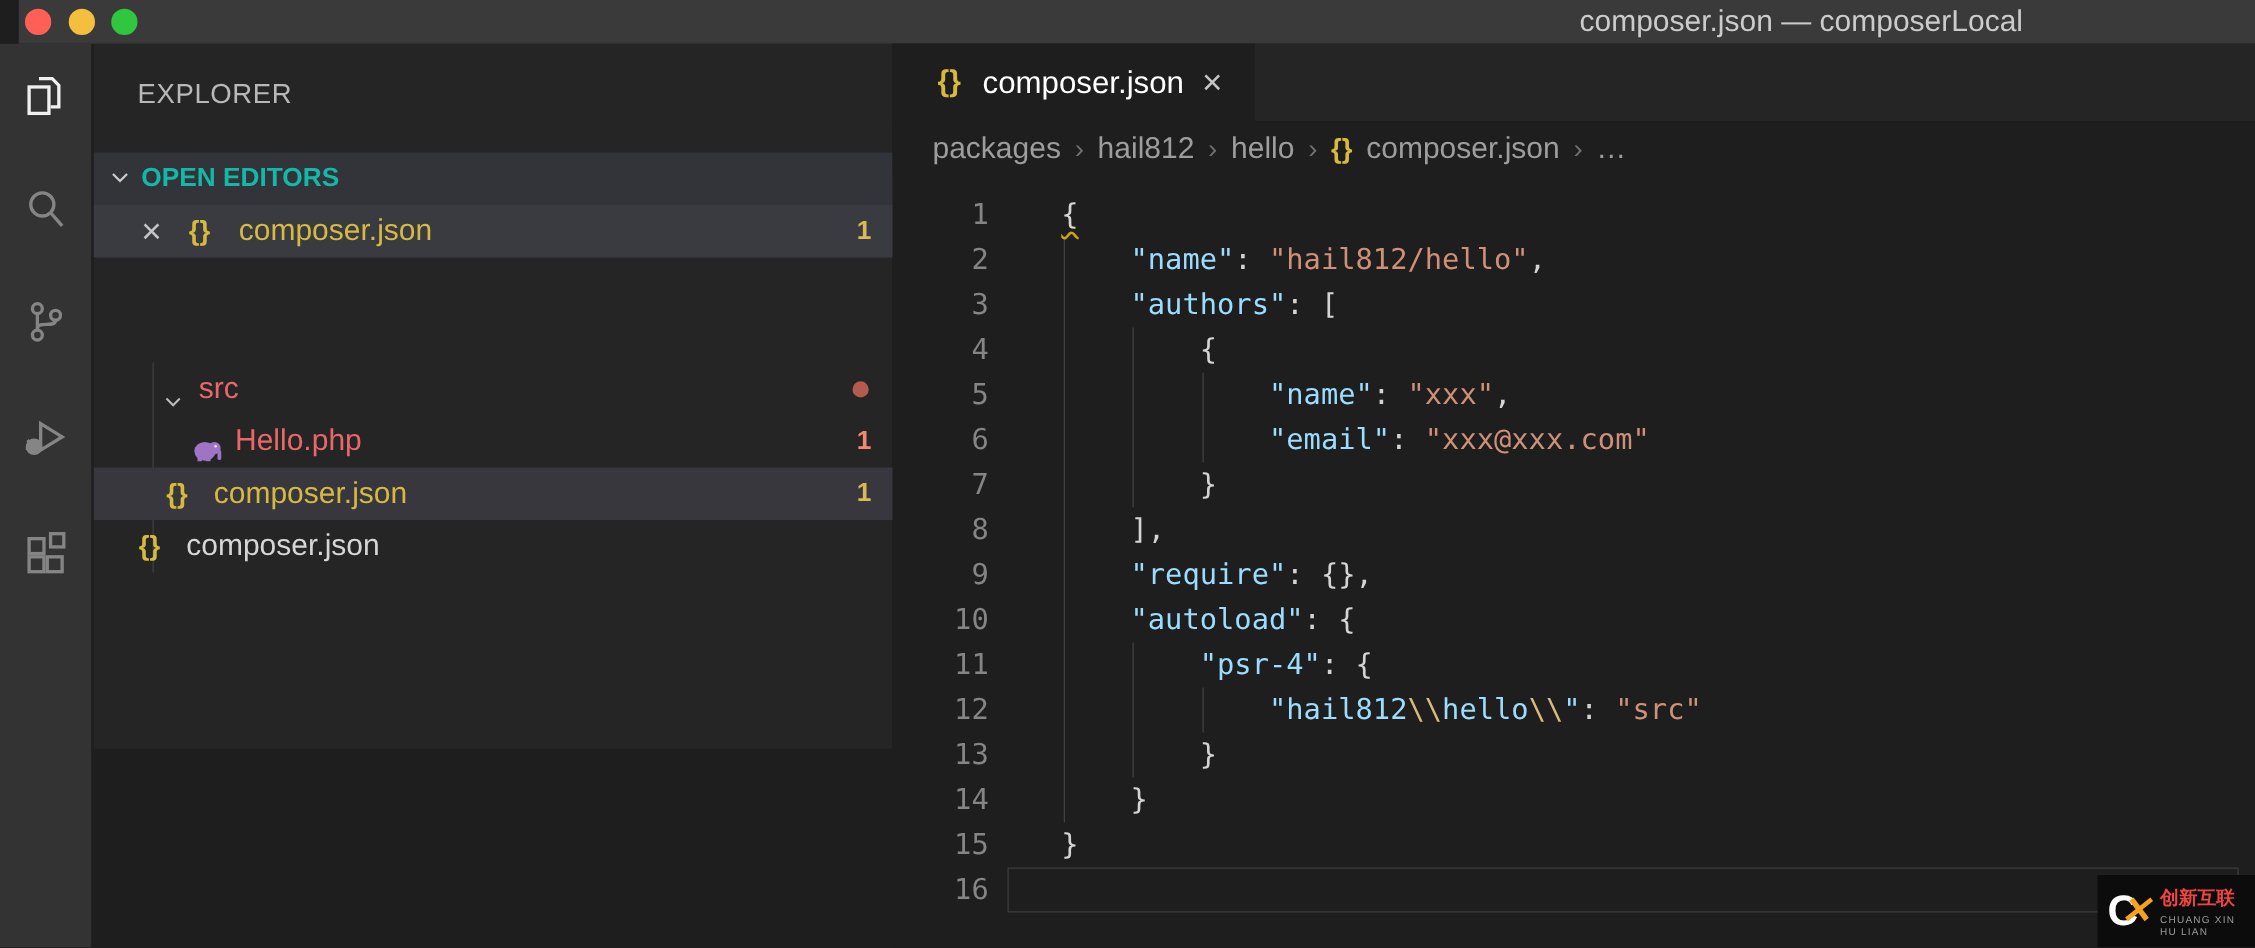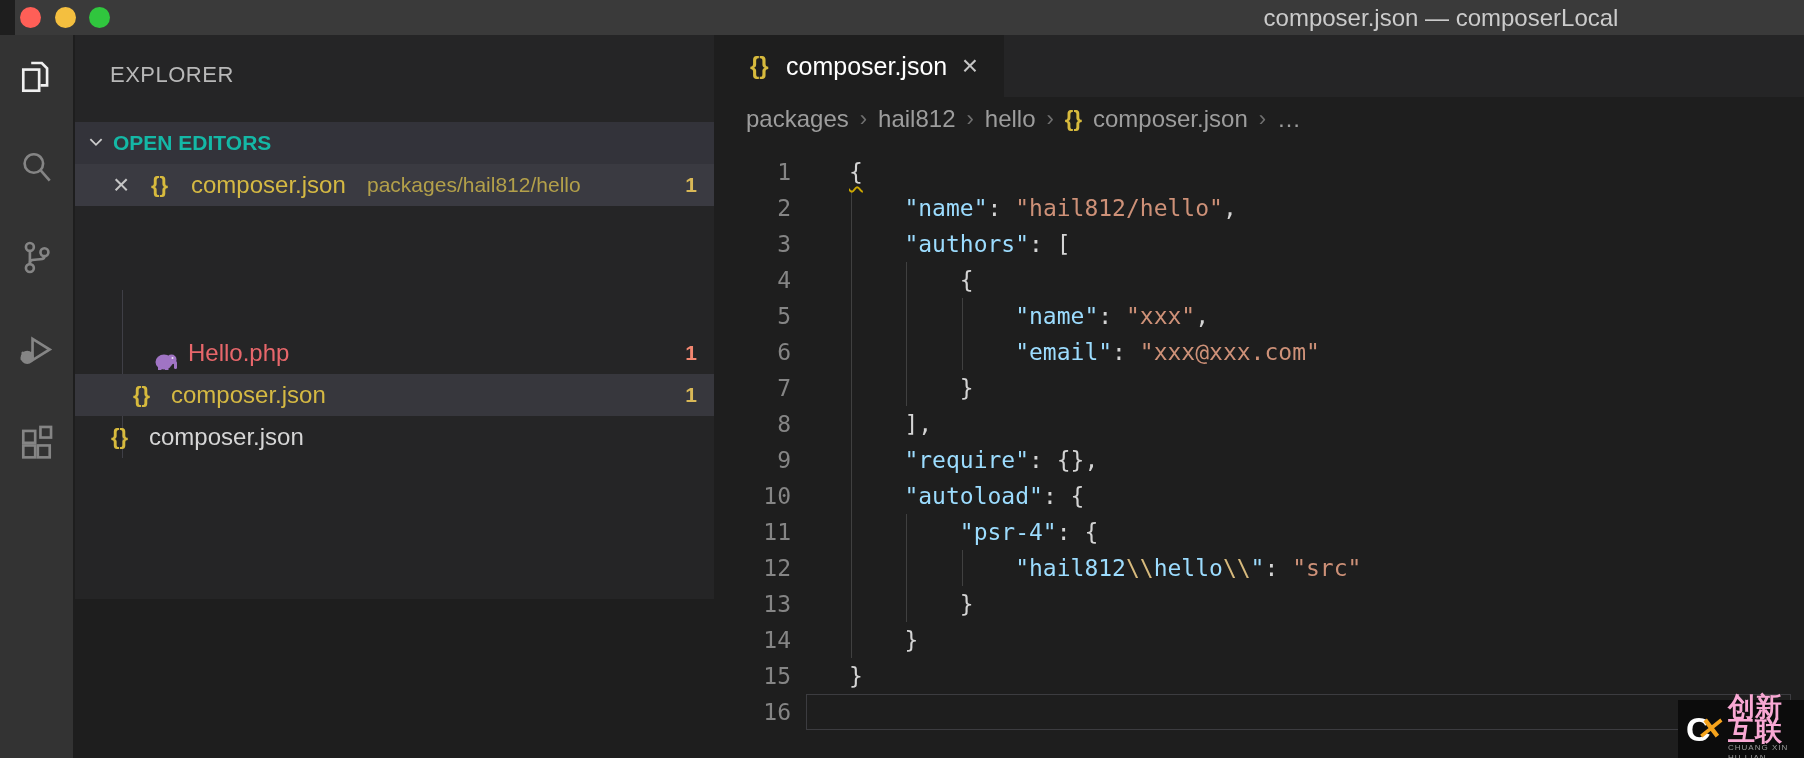--- a/index.html
+++ b/index.html
@@ -77,21 +77,21 @@
 
   
   .watermark { position:absolute; left:1678px; top:700px; width:126px; height:58px; background:#0c0c0c;
                z-index:5; display:flex; align-items:center; padding-left:8px; }
   .wm-logo { position:relative; width:36px; height:36px; flex:none; }
   .wm-c { position:absolute; left:0; top:2px; color:#ffffff; font-size:34px; font-weight:bold;
           line-height:32px; }
   .wm-x { position:absolute; left:10px; top:2px; color:#f5a31c; font-size:30px; font-weight:bold;
           line-height:32px; font-style:italic; }
   .wm-txt { margin-left:6px; }
-  .wm-title { color:#f9a8d4; font-size:27px; font-weight:bold; line-height:24px; }
+  .wm-title { color:#ef4444; font-size:15px; font-weight:bold; line-height:24px; }
   .wm-sub { color:#9a9a9a; font-size:8px; letter-spacing:1px; line-height:10px; }
 </style>
 </head>
 <body>
 
 <div id="app">
 
   <div class="titlebar">
     <div class="tl red"></div>
     <div class="tl yel"></div>
@@ -150,28 +150,34 @@
             <path d="M3 5.5 L8 10.5 L13 5.5" fill="none" stroke="#cccccc" stroke-width="1.6"></path>
           </svg>
         </span>
       <span class="hlabel">OPEN EDITORS</span>
     </div>
 
     <div class="row oe-row" style="top:129px">
       <span class="close-x">×</span>
       <span class="jsonic" style="position:absolute;left:76px">{}</span>
       <span class="ylw" style="position:absolute;left:116px">composer.json</span>
-      <span class="path-dim" style="position:absolute;left:292px">packages/hail812/hello</span>
       <span class="badge y">1</span>
     </div>
 
 
     <div class="tree-guide"></div>
 
 
+    <div class="row" style="top:255px">
+      <span class="t-chev" style="left:55px"><svg width="17" height="17" viewBox="0 0 16 16">
+            <path d="M3 5.5 L8 10.5 L13 5.5" fill="none" stroke="#bbbbbb" stroke-width="1.6"></path>
+          </svg></span>
+      <span class="red" style="position:absolute;left:84px">src</span>
+      <span class="dot"></span>
+    </div>
 
     <div class="row" style="top:297px">
       <span class="phpic" style="left:78px">
         <svg width="26" height="20" viewBox="0 0 26 20" fill="#a074c4">
             <ellipse cx="11" cy="11" rx="8.5" ry="7.5"></ellipse>
             <circle cx="18.5" cy="8.5" r="5"></circle>
             <rect x="21" y="10" width="3" height="8" rx="1.5"></rect>
             <rect x="5" y="14" width="3.5" height="5"></rect>
             <rect x="12" y="14" width="3.5" height="5"></rect>
             <circle cx="19.5" cy="7" r="1" fill="#efe6f7"></circle>

